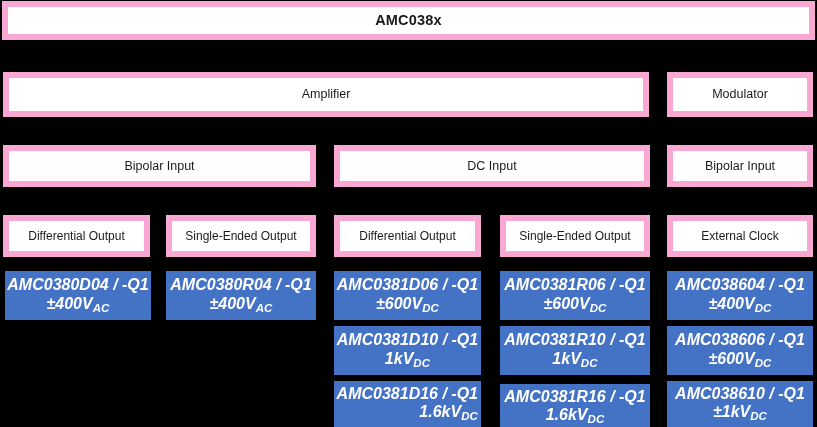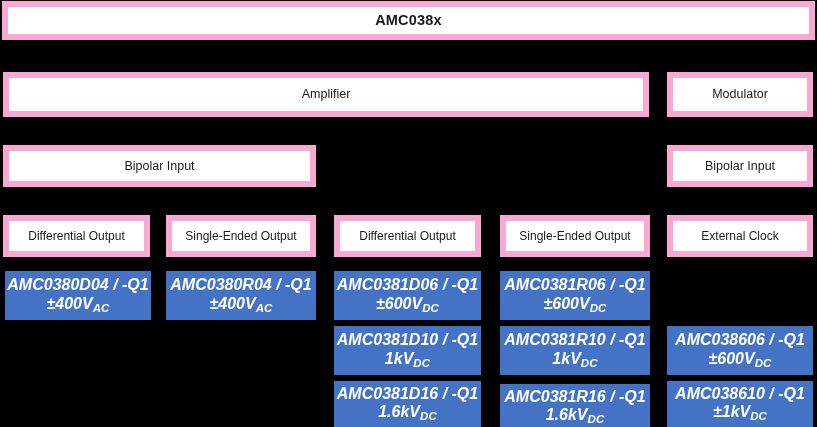--- a/index.html
+++ b/index.html
@@ -81,20 +81,23 @@
   <div class="box white-box label-box" style="left:3px; top:72px; width:646px; height:45px;align-items:center;">
     <span>Amplifier</span>
   </div>
   <div class="box white-box label-box" style="left:667px; top:72px; width:146px; height:45px;">
     <span>Modulator</span>
   </div>
 
   <div class="box white-box label-box" style="left:3px; top:145px; width:313px; height:42px;">
     <span>Bipolar Input</span>
   </div>
+  <div class="box white-box label-box" style="left:334px; top:145px; width:316px; height:42px;">
+    <span>DC Input</span>
+  </div>
   <div class="box white-box label-box" style="left:667px; top:145px; width:146px; height:42px;">
     <span>Bipolar Input</span>
   </div>
 
   <div class="box white-box label-box small" style="left:3px; top:215px; width:147px; height:42px;">
     <span>Differential Output</span>
   </div>
   <div class="box white-box label-box small" style="left:166px; top:215px; width:150px; height:42px;">
     <span>Single-Ended Output</span>
   </div>
@@ -119,38 +122,42 @@
   </div>
 
   <div class="box blue-box" style="left:334px; top:271px; width:147px; height:49px;align-items:center;">
     <span class="part">AMC0381D06 / -Q1</span>
     <span class="volt"><span>±600V</span><span class="sub">DC</span></span>
   </div>
   <div class="box blue-box" style="left:334px; top:326px; width:147px; height:49px;">
     <span class="part">AMC0381D10 / -Q1</span>
     <span class="volt"><span>1kV</span><span class="sub">DC</span></span>
   </div>
-  <div class="box blue-box" style="left:334px; top:381px; width:147px; height:46px;">
+  <div class="box blue-box" style="left:334px; top:381px; width:147px; height:46px;align-items:flex-end;">
     <span class="part">AMC0381D16 / -Q1</span>
     <span class="volt"><span>1.6kV</span><span class="sub">DC</span></span>
   </div>
 
   <div class="box blue-box" style="left:500px; top:271px; width:150px; height:49px;">
     <span class="part">AMC0381R06 / -Q1</span>
     <span class="volt"><span>±600V</span><span class="sub">DC</span></span>
   </div>
   <div class="box blue-box" style="left:500px; top:326px; width:150px; height:49px;">
     <span class="part">AMC0381R10 / -Q1</span>
     <span class="volt"><span>1kV</span><span class="sub">DC</span></span>
   </div>
   <div class="box blue-box" style="left:500px; top:384px; width:150px; height:46px;">
     <span class="part">AMC0381R16 / -Q1</span>
     <span class="volt"><span>1.6kV</span><span class="sub">DC</span></span>
   </div>
 
+  <div class="box blue-box" style="left:667px; top:271px; width:146px; height:49px;">
+    <span class="part">AMC038604 / -Q1</span>
+    <span class="volt"><span>±400V</span><span class="sub">DC</span></span>
+  </div>
   <div class="box blue-box" style="left:667px; top:326px; width:146px; height:49px;">
     <span class="part">AMC038606 / -Q1</span>
     <span class="volt"><span>±600V</span><span class="sub">DC</span></span>
   </div>
   <div class="box blue-box" style="left:667px; top:381px; width:146px; height:46px;">
     <span class="part">AMC038610 / -Q1</span>
     <span class="volt"><span>±1kV</span><span class="sub">DC</span></span>
   </div>
 
 </div>

